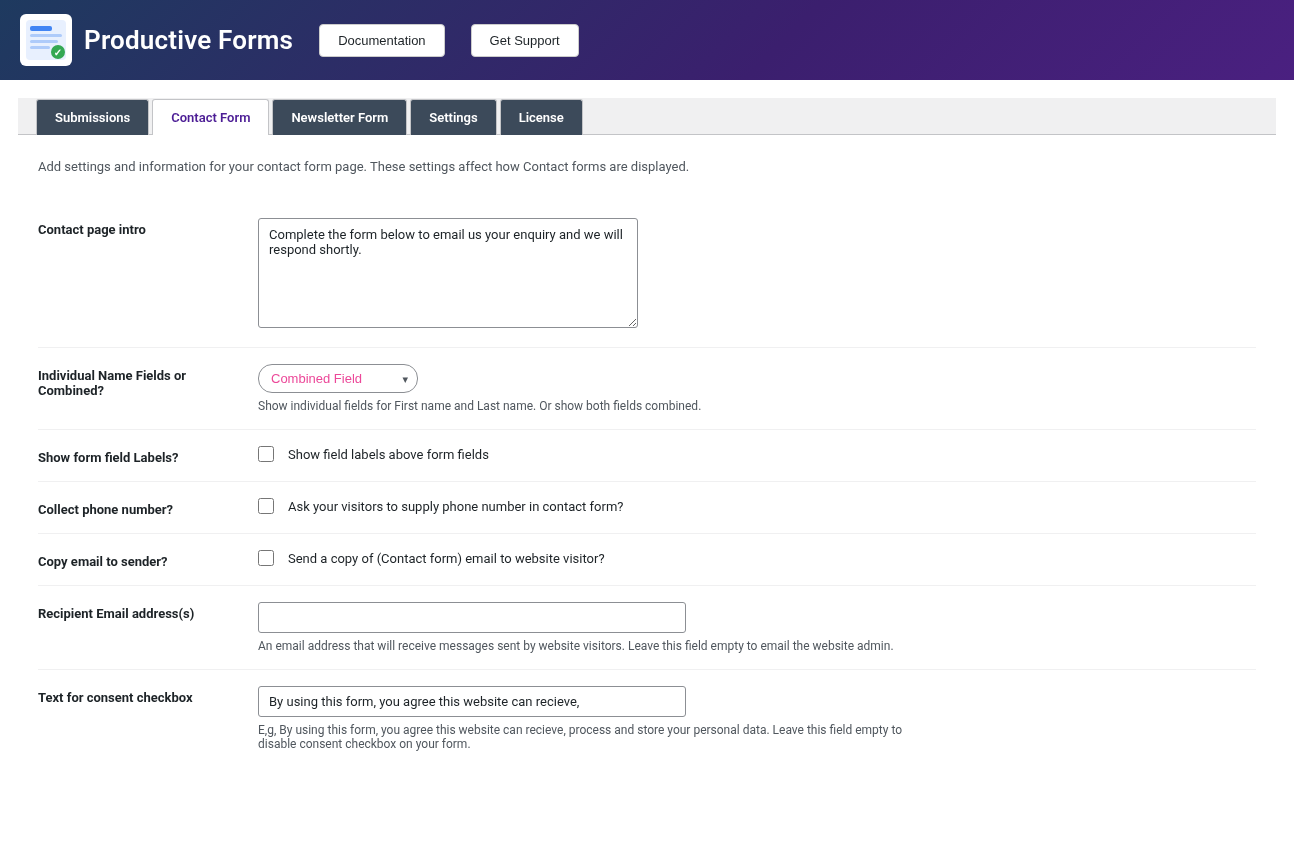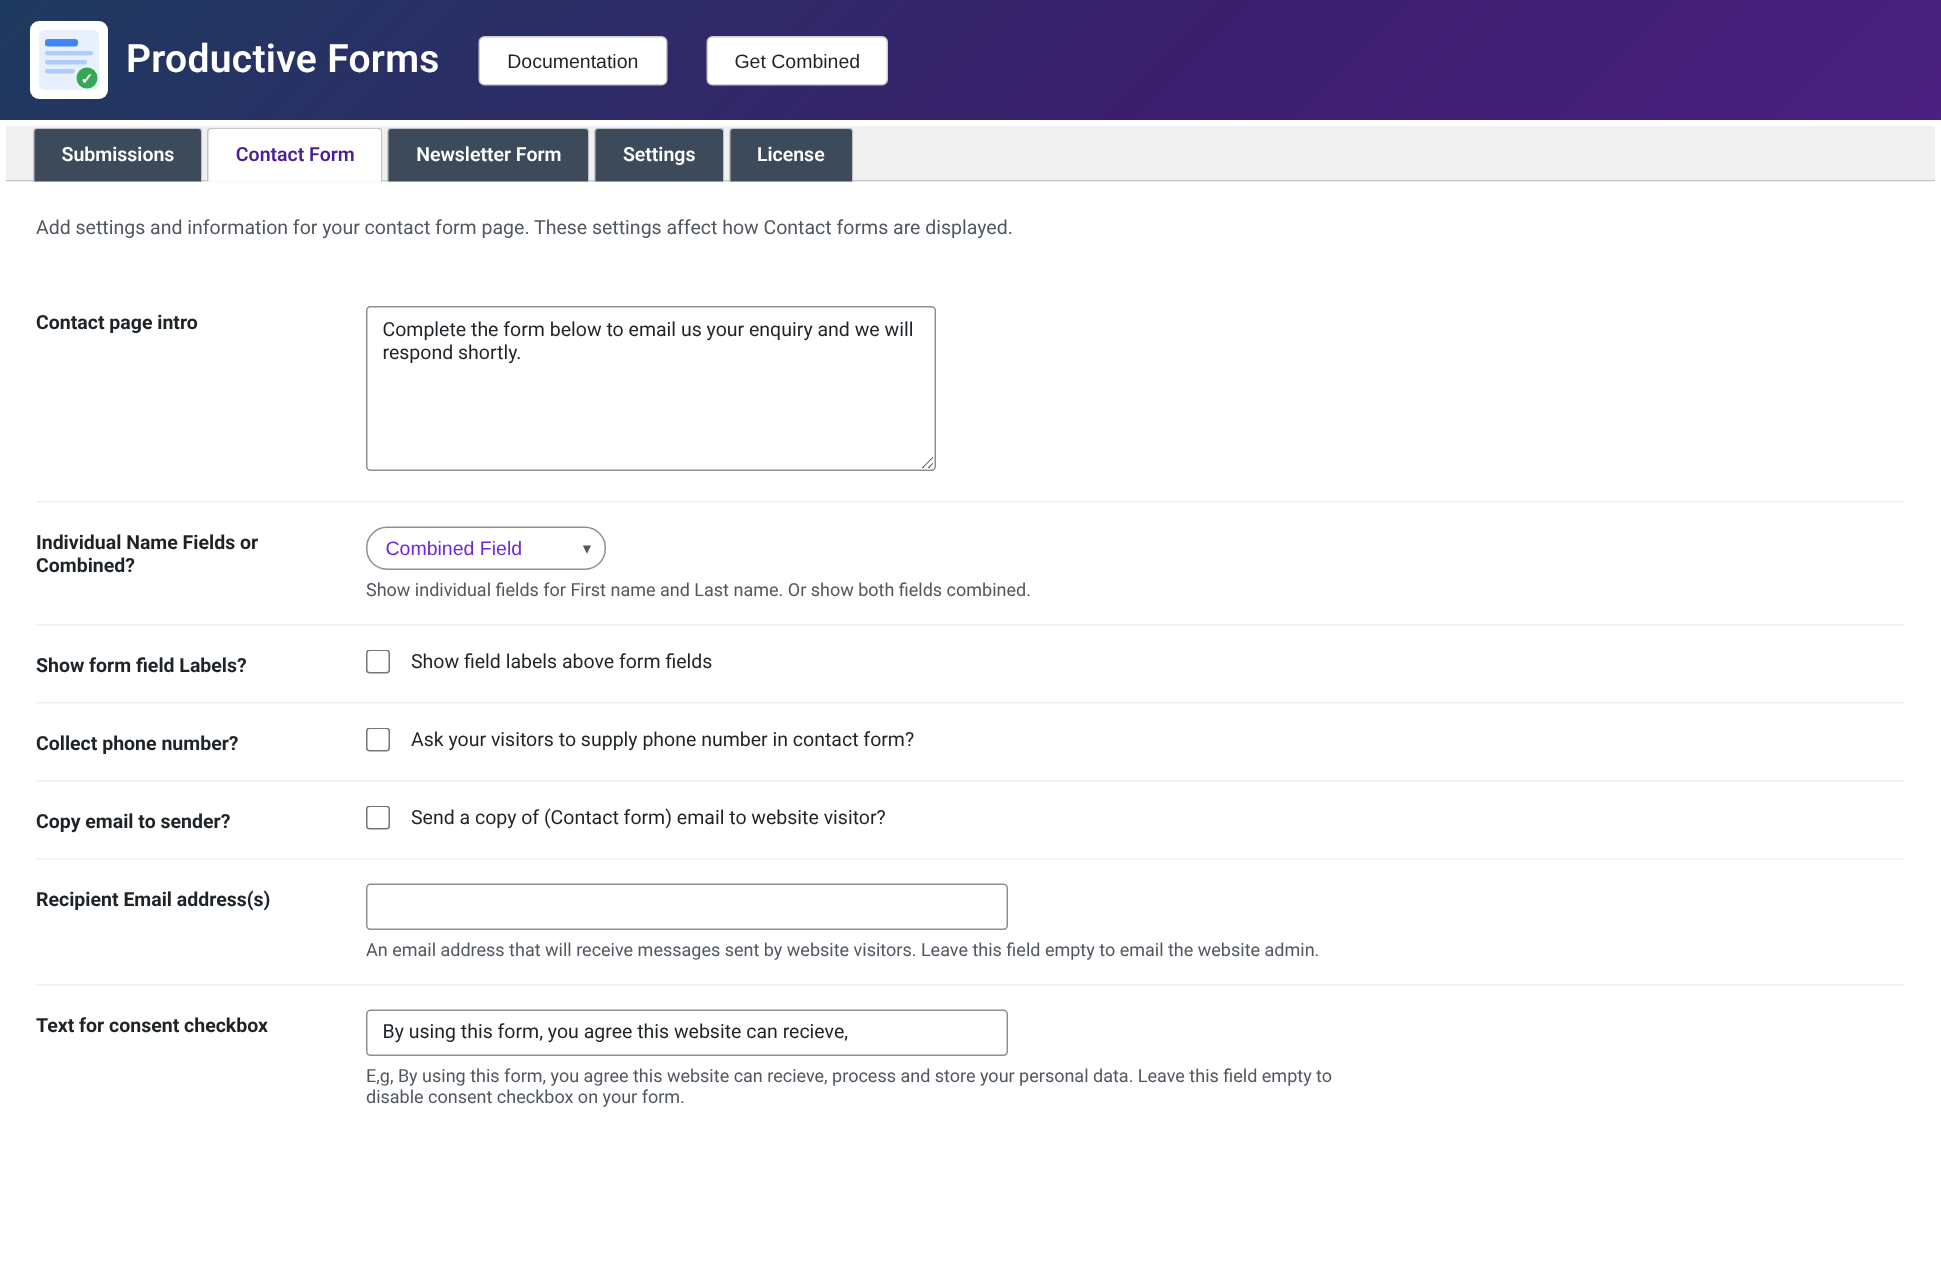--- a/index.html
+++ b/index.html
@@ -49,21 +49,21 @@
       font-size: 13px;
       cursor: pointer;
       font-weight: 500;
       margin-left: 6px;
     }
 
     
     #main-wrapper {
       background: #ffffff;
       min-height: calc(100vh - 80px);
-      padding: 4px;
+      padding: 18px;
     }
 
     
     #tabs-bar {
       display: flex;
       align-items: flex-end;
       padding: 0 18px;
       border-bottom: 1px solid #c3c4c7;
       background: #f0f0f1;
       gap: 0;
@@ -145,21 +145,21 @@
       display: inline-block;
     }
     .form-select {
       appearance: none;
       -webkit-appearance: none;
       background: #fff;
       border: 1px solid #8c8f94;
       border-radius: 14px;
       padding: 6px 36px 6px 12px;
       font-size: 13px;
-      color: #6d28d9;
+      color: #ec4899;
       cursor: pointer;
       min-width: 160px;
     }
     .form-select-arrow {
       position: absolute;
       right: 10px;
       top: 50%;
       transform: translateY(-50%);
       pointer-events: none;
       color: #50575e;
@@ -210,21 +210,21 @@
         <rect x="6" y="16" width="32" height="3" rx="1.5" fill="#aecbfa"></rect>
         <rect x="6" y="22" width="28" height="3" rx="1.5" fill="#aecbfa"></rect>
         <rect x="6" y="28" width="20" height="3" rx="1.5" fill="#aecbfa"></rect>
         <circle cx="34" cy="34" r="7" fill="#34a853"></circle>
         <text x="34" y="38" text-anchor="middle" font-size="10" fill="white" font-weight="bold">✓</text>
       </svg>
     </div>
     <span id="header-title">Productive Forms</span>
   </div>
   <button class="header-btn">Documentation</button>
-  <button class="header-btn">Get Combined</button>
+  <button class="header-btn">Get Support</button>
 </div>
 
 <div id="main-wrapper">
 
   <div id="tabs-bar">
     <div class="tab">Submissions</div>
     <div class="tab active">Contact Form</div>
     <div class="tab">Newsletter Form</div>
     <div class="tab">Settings</div>
     <div class="tab">License</div>

